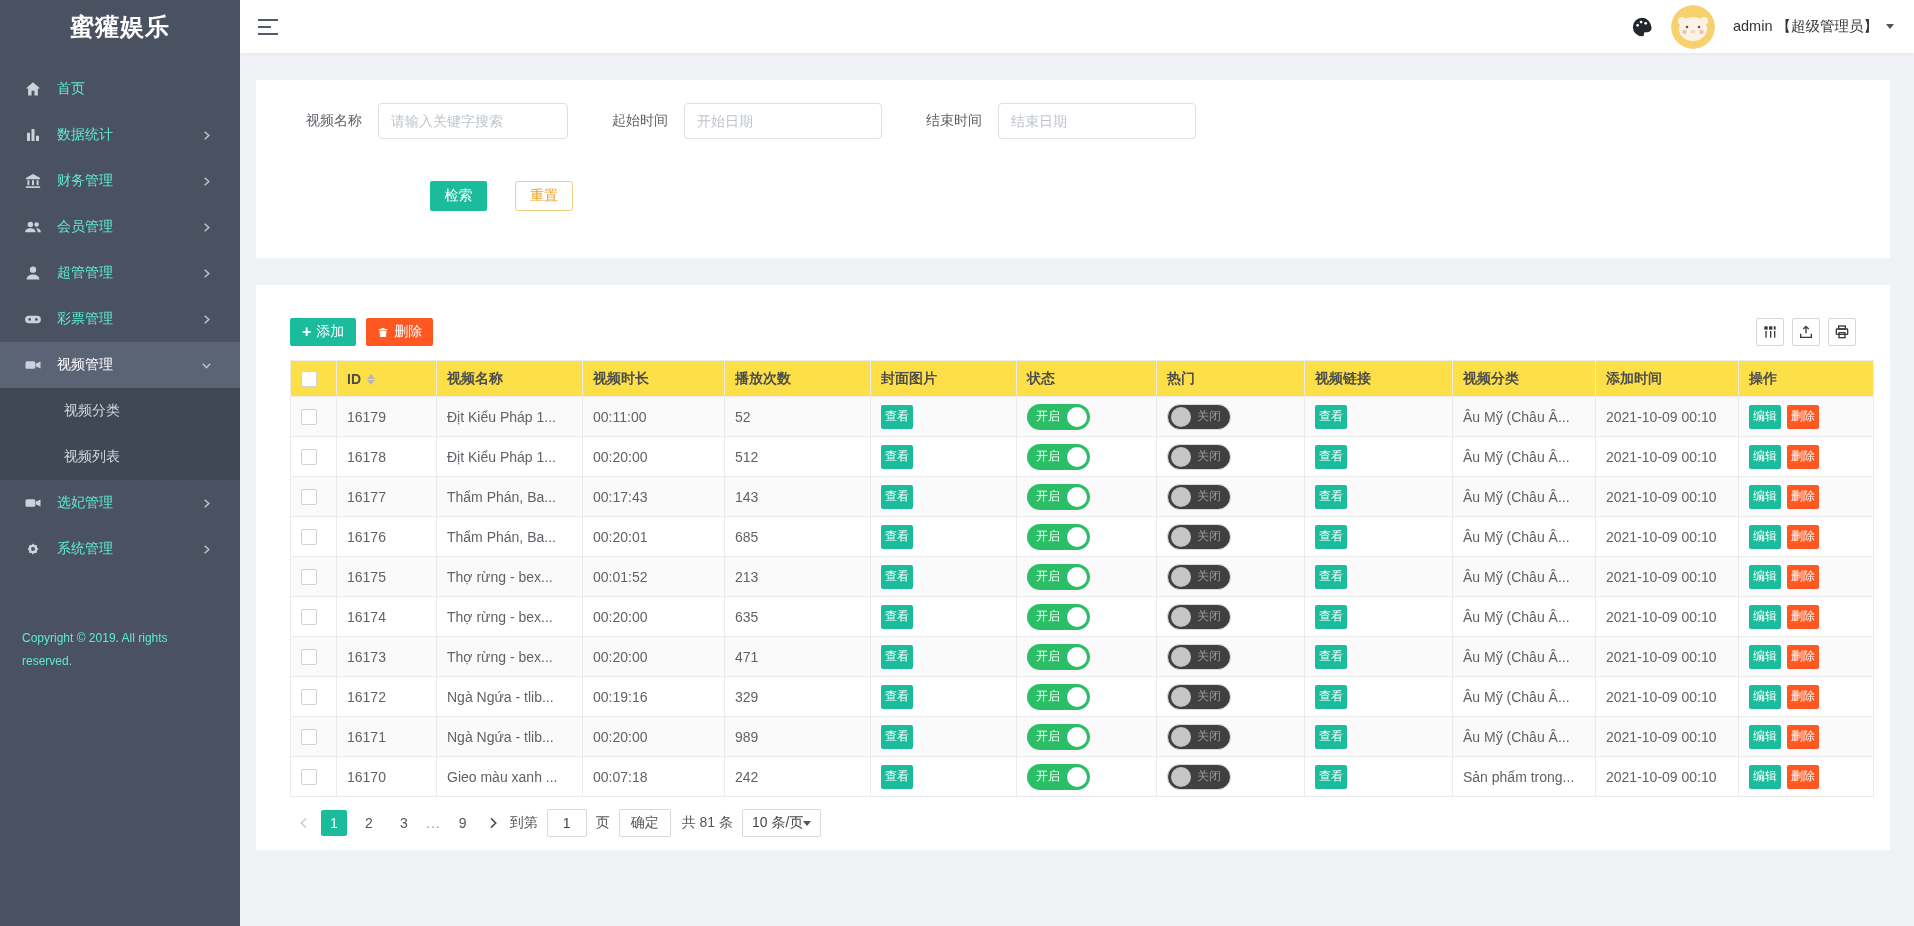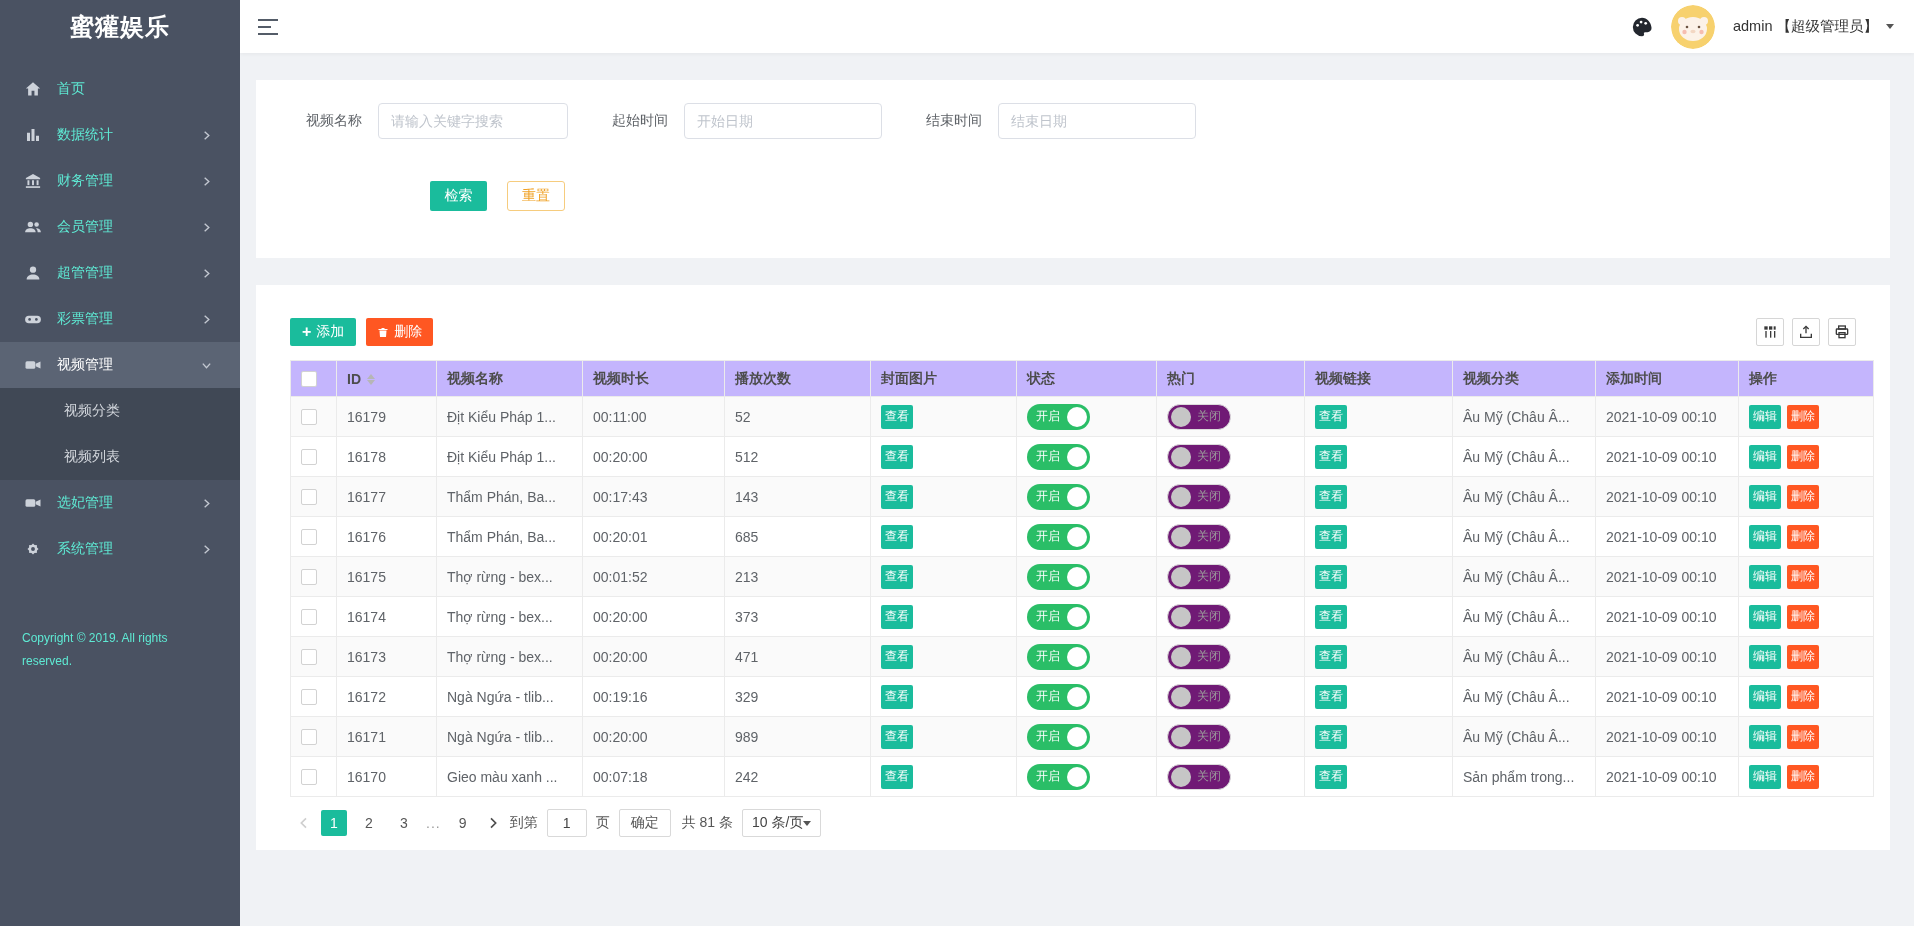--- a/index.html
+++ b/index.html
@@ -32,54 +32,54 @@
 
   
   .card { background:#fff; border-radius:0; margin:27px 24px 0 16px; }
   .search-card { height:178px; padding:23px 50px; }
   .form-row { display:flex; align-items:center; gap:44px; }
   .form-item { display:flex; align-items:center; }
   .form-item label { color:#5f6368; margin-right:16px; white-space:nowrap; }
   .form-item input { height:36px; border:1px solid #dcdfe6; border-radius:4px; padding:0 12px; font-size:14px; color:#333; outline:none; font-family:inherit; }
   .form-item input::placeholder { color:#bfc4cc; }
   .in-name { width:190px; } .in-date { width:198px; }
-  .btn-row { margin-top:42px; margin-left:124px; display:flex; gap:20px; }
+  .btn-row { margin-top:42px; margin-left:124px; display:flex; gap:28px; }
   .btn { display:inline-flex; align-items:center; justify-content:center; border:none; border-radius:2px; cursor:pointer; font-family:inherit; font-size:14px; }
   .btn-search { background:#1abc9c; color:#fff; width:57px; height:30px; }
   .btn-reset { background:#fff; color:#f0a125; border:1px solid #f6cc7e; width:58px; height:30px; border-radius:3px; }
 
   .table-card { height:565px; padding:33px 34px 0; }
   .toolbar { display:flex; align-items:center; }
   .btn-add { background:#1abc9c; color:#fff; height:28px; padding:0 12px; gap:5px; }
   .btn-del { background:#ff5722; color:#fff; height:28px; padding:0 11px; gap:5px; margin-left:10px; }
   .btn-add .pl { font-size:16px; font-weight:bold; line-height:1; }
   .tool-icons { margin-left:auto; display:flex; gap:8px; }
   .tool-btn { width:28px; height:28px; border:1px solid #d6d6d6; border-radius:2px; background:#fff; display:flex; align-items:center; justify-content:center; color:#3a3a3a; cursor:pointer; }
   .tool-btn svg { width:16px; height:16px; }
 
   
   table { width:100%; border-collapse:collapse; table-layout:fixed; margin-top:14px; border:1px solid #e8e8e8; }
   th, td { border:1px solid #ebebeb; text-align:left; padding:0 10px; font-weight:normal; overflow:hidden; white-space:nowrap; text-overflow:ellipsis; }
-  th { height:36px; color:#4d4d4d; font-weight:600; font-size:14px; background:#c4b5fd; }
+  th { height:36px; color:#4d4d4d; font-weight:600; font-size:14px; background:#fde047; }
   td { height:40px; color:#5f6368; }
   tbody tr:nth-child(odd) td { background:#fafafa; }
   tbody tr:nth-child(even) td { background:#fff; }
   .cb { display:inline-block; width:16px; height:16px; border:1px solid #d2d2d2; border-radius:2px; background:#fff; vertical-align:middle; cursor:pointer; }
   .sort { display:inline-flex; flex-direction:column; margin-left:6px; vertical-align:middle; cursor:pointer; gap:1px; }
   .sort i { width:0; height:0; border-left:4px solid transparent; border-right:4px solid transparent; display:block; }
   .sort .up { border-bottom:5px solid #b6b6b6; }
   .sort .dn { border-top:5px solid #b6b6b6; }
   .btn-xs { display:inline-flex; align-items:center; justify-content:center; height:24px; padding:0 4px; border:none; border-radius:2px; color:#fff; font-size:12px; cursor:pointer; font-family:inherit; }
   .teal { background:#1abc9c; } .red { background:#ff5722; }
   .btn-xs + .btn-xs { margin-left:6px; }
   .switch { display:inline-flex; align-items:center; height:26px; border-radius:13px; font-size:12px; cursor:pointer; }
   .switch .knob { display:inline-block; width:20px; height:20px; border-radius:50%; }
   .switch.on { background:#2abe67; color:#fff; padding:0 3px 0 9px; gap:7px; }
   .switch.on .knob { background:#fff; }
-  .switch.off { background:#701a75; border:1px solid #dcdcdc; color:#9a9a9a; padding:0 9px 0 3px; gap:6px; }
+  .switch.off { background:#404040; border:1px solid #dcdcdc; color:#9a9a9a; padding:0 9px 0 3px; gap:6px; }
   .switch.off .knob { background:#c6c6c6; }
 
   
   .pager { display:flex; align-items:center; margin-top:12px; padding-left:6px; gap:9px; color:#565656; font-size:14px; }
   .pg-arrow { display:flex; align-items:center; cursor:pointer; }
   .pg-arrow svg { width:16px; height:16px; }
   .pg-arrow.disabled { color:#cfcfcf; }
   .pg-arrow.next { color:#4d4d4d; }
   #page-list { display:flex; align-items:center; gap:9px; }
   .pg-num { min-width:26px; height:26px; display:inline-flex; align-items:center; justify-content:center; border-radius:2px; cursor:pointer; color:#565656; }
@@ -482,21 +482,21 @@
     <td><button class="btn-xs teal">查看</button></td>
     <td>Âu Mỹ (Châu Â...</td>
     <td>2021-10-09 00:10</td>
     <td><button class="btn-xs teal">编辑</button><button class="btn-xs red">删除</button></td>
   </tr>
   <tr>
     <td><span class="cb"></span></td>
     <td>16174</td>
     <td>Thợ rừng - bex...</td>
     <td>00:20:00</td>
-    <td>373</td>
+    <td>635</td>
     <td><button class="btn-xs teal">查看</button></td>
     <td><span class="switch on">
                 <span>开启</span>
                 <span class="knob"></span>
               </span></td>
     <td><span class="switch off">
                 <span class="knob"></span>
                 <span>关闭</span>
               </span></td>
     <td><button class="btn-xs teal">查看</button></td>

